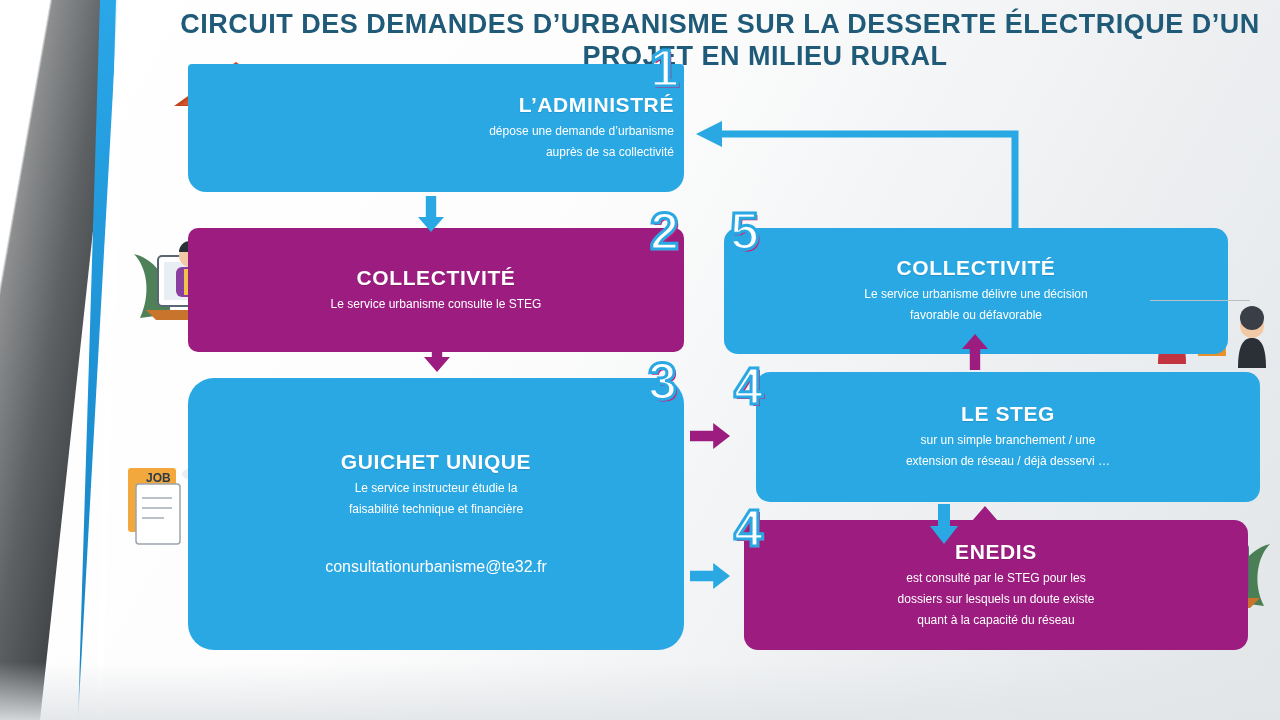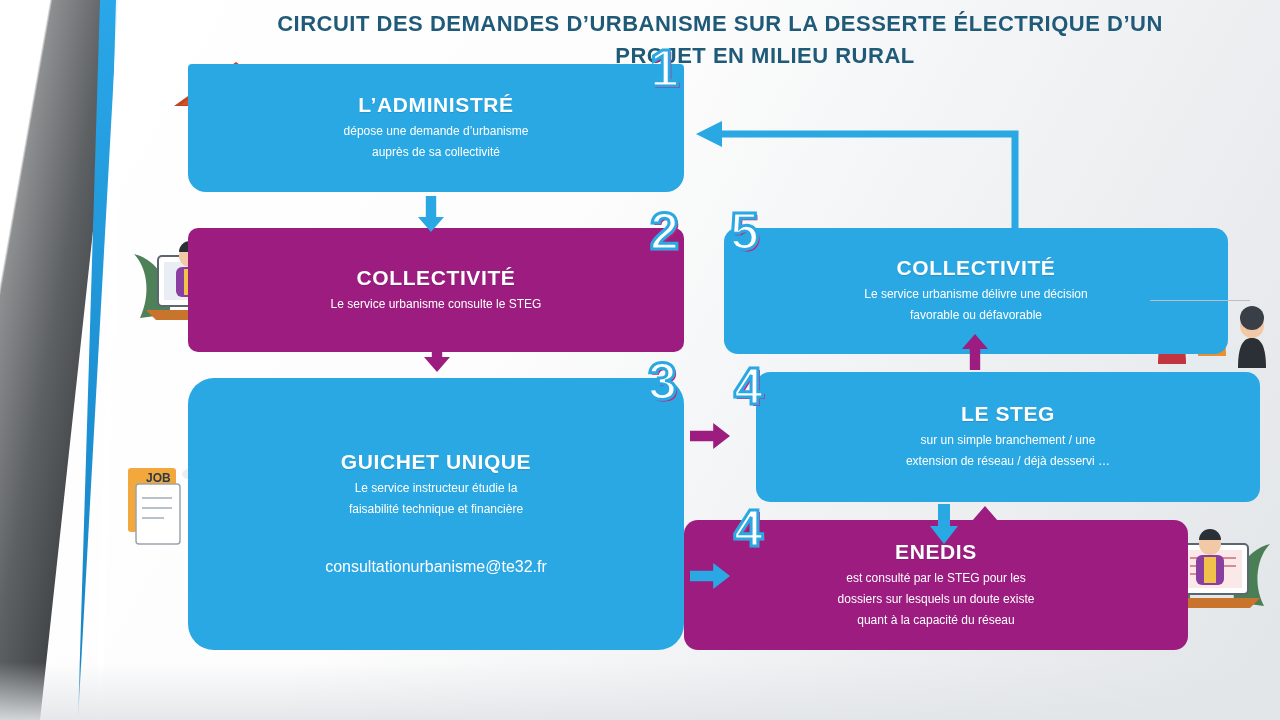--- a/index.html
+++ b/index.html
@@ -47,21 +47,21 @@
   }
 
   
   .title {
     position: absolute;
     left: 180px; top: 8px;
     width: 1080px;
     text-align: center;
     color: #1f5a79;
     font-weight: bold;
-    font-size: 22px;
+    font-size: 27px;
     line-height: 32px;
     letter-spacing: .5px;
   }
   .title .line2 { display: block; padding-left: 90px; }
 
   
   .box {
     position: absolute;
     color: #ffffff;
     text-align: center;
@@ -86,26 +86,26 @@
   .box .bmail {
     font-size: 16px;
     line-height: 22px;
     margin-top: 36px;
   }
   .blue  { background: #29a8e4; }
   .purple{ background: #9c1d7f; }
   .rounded-lg { border-radius: 26px; }
   .rounded-sm { border-radius: 10px; }
 
-  #box1 { left: 188px; top: 64px;  width: 496px; height: 128px; }
+  #box1 { left: 188px; top: 64px;  width: 496px; height: 128px; align-items: flex-end; }
   #box2 { left: 188px; top: 228px; width: 496px; height: 124px; border-radius: 10px; }
   #box3 { left: 188px; top: 378px; width: 496px; height: 272px; }
   #box5 { left: 724px; top: 228px; width: 504px; height: 126px; border-radius: 14px; }
   #box4a{ left: 724px; top: 372px; width: 504px; height: 130px; border-radius: 14px; margin-left: 32px; }
-  #box4b{ left: 684px; top: 520px; width: 504px; height: 130px; border-radius: 14px; }
+  #box4b{ left: 744px; top: 520px; width: 504px; height: 130px; border-radius: 14px; }
 
   
   .step {
     position: absolute;
     font-size: 52px;
     font-weight: bold;
     color: #ffffff;
     -webkit-text-stroke: 3px #29a8e4;
     text-shadow:
        2px 2px 0 #d4196f,

